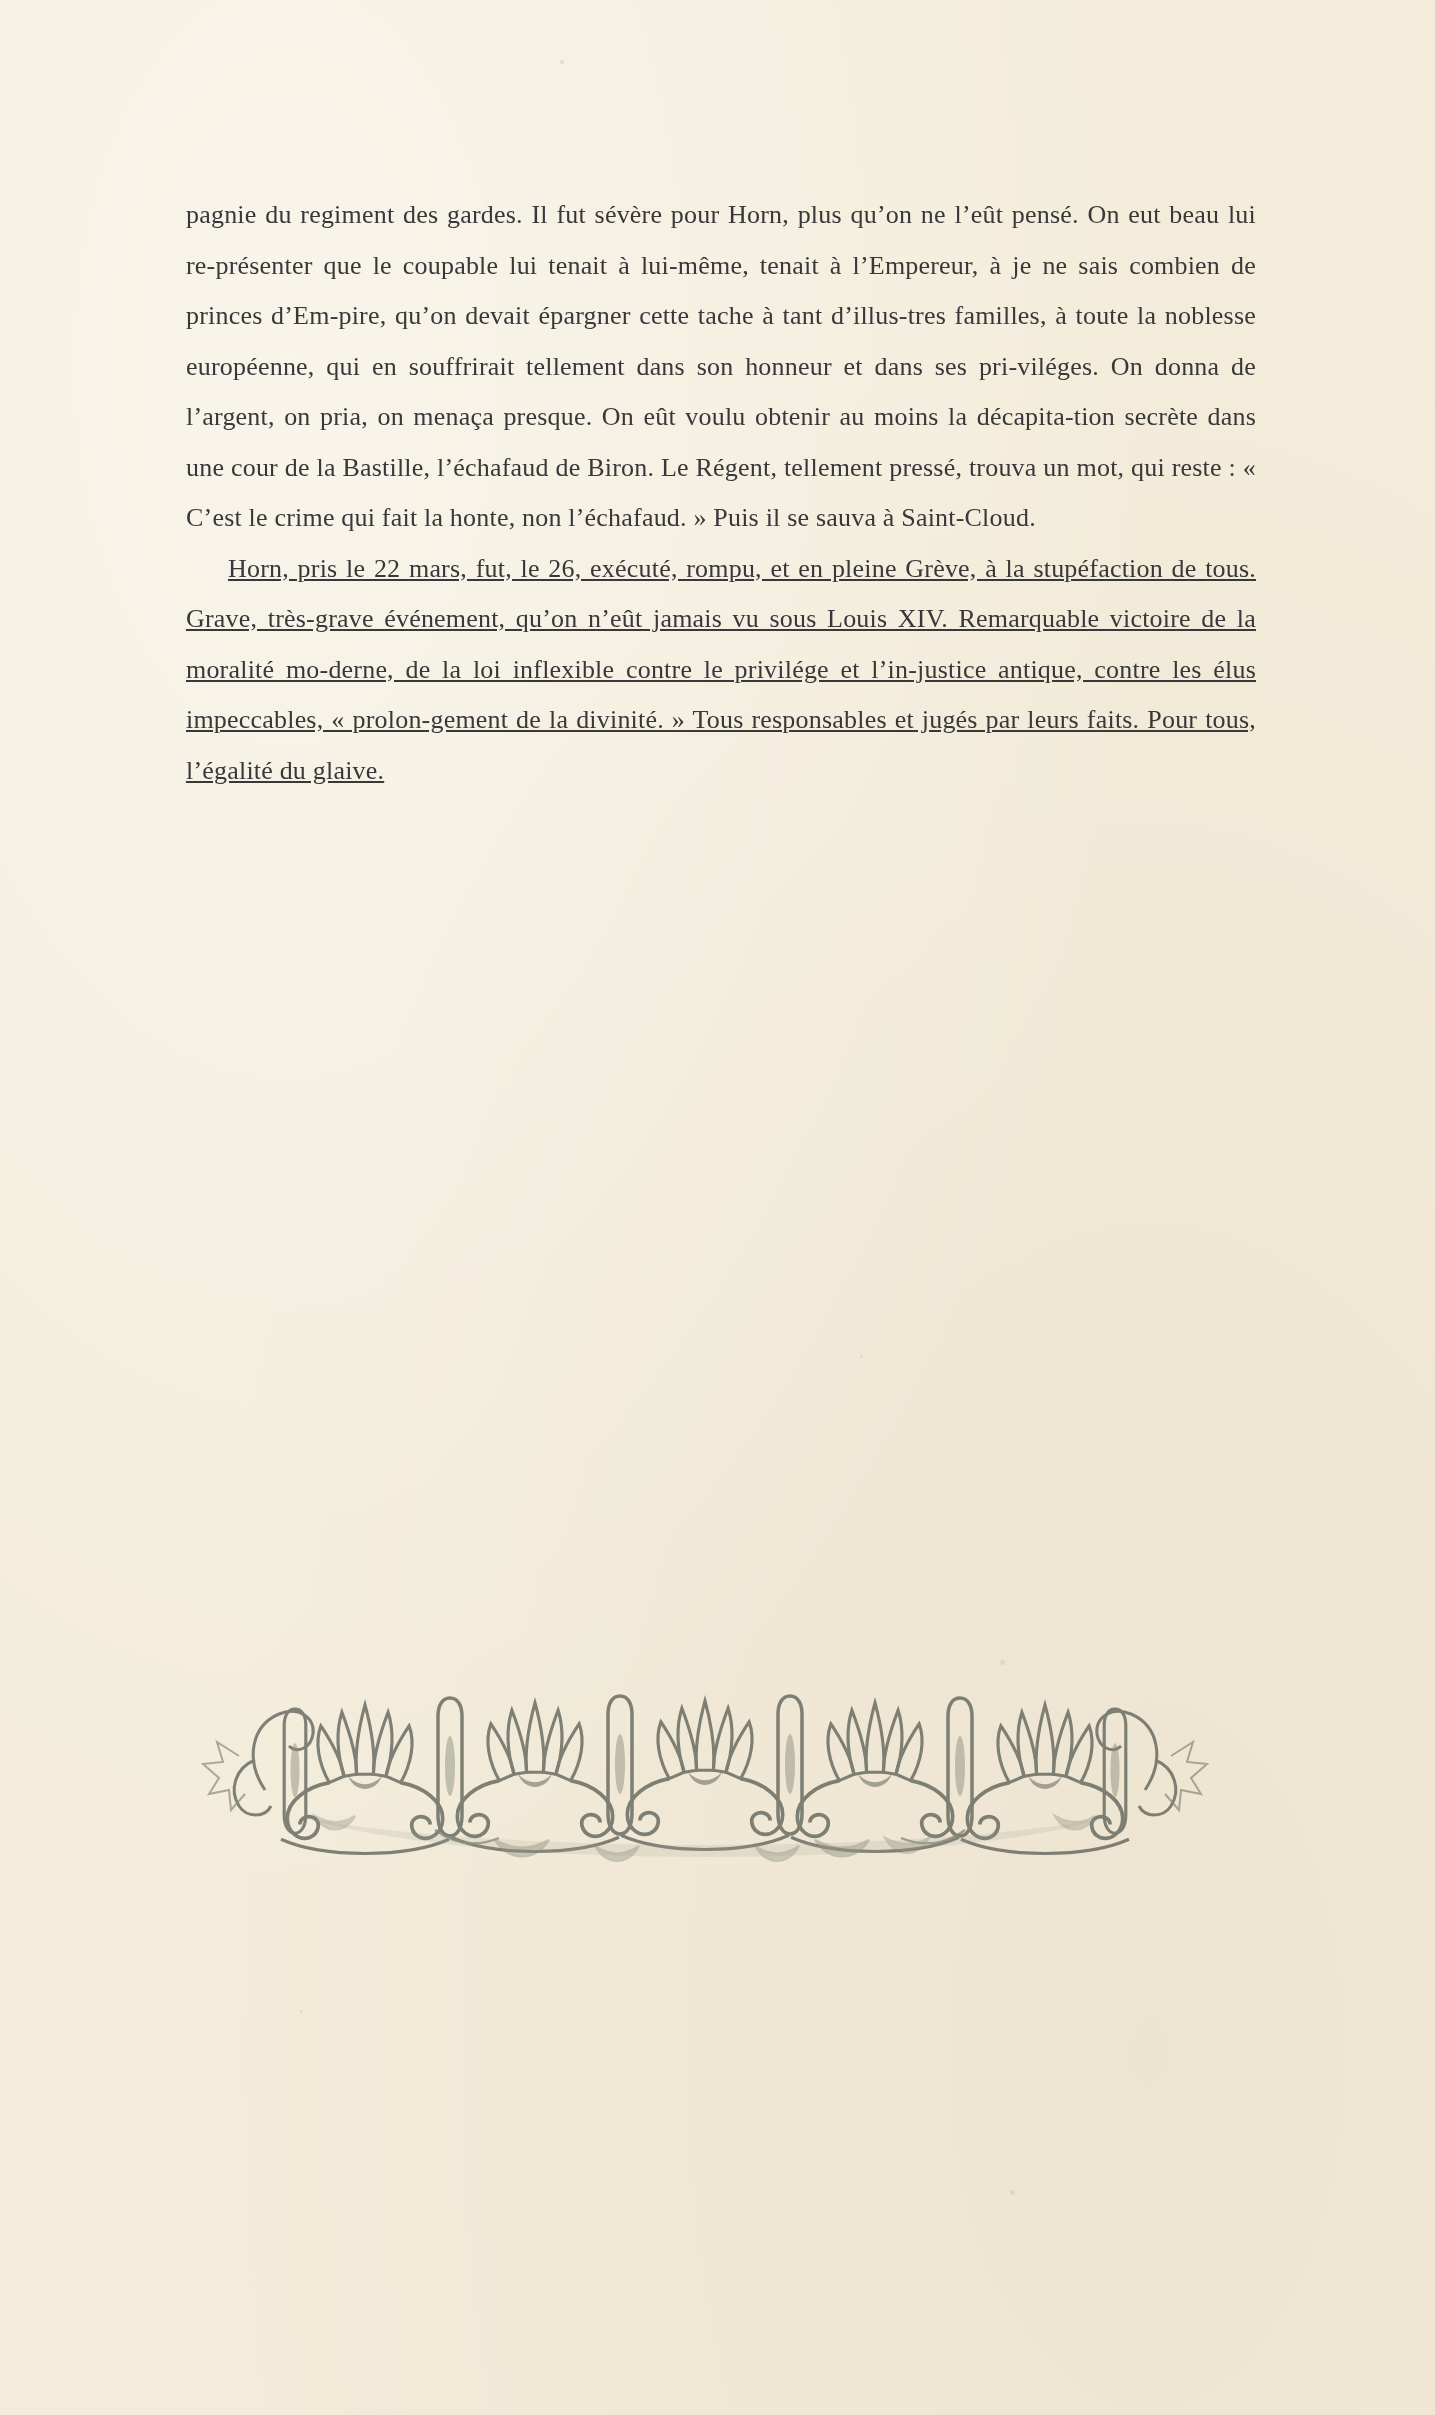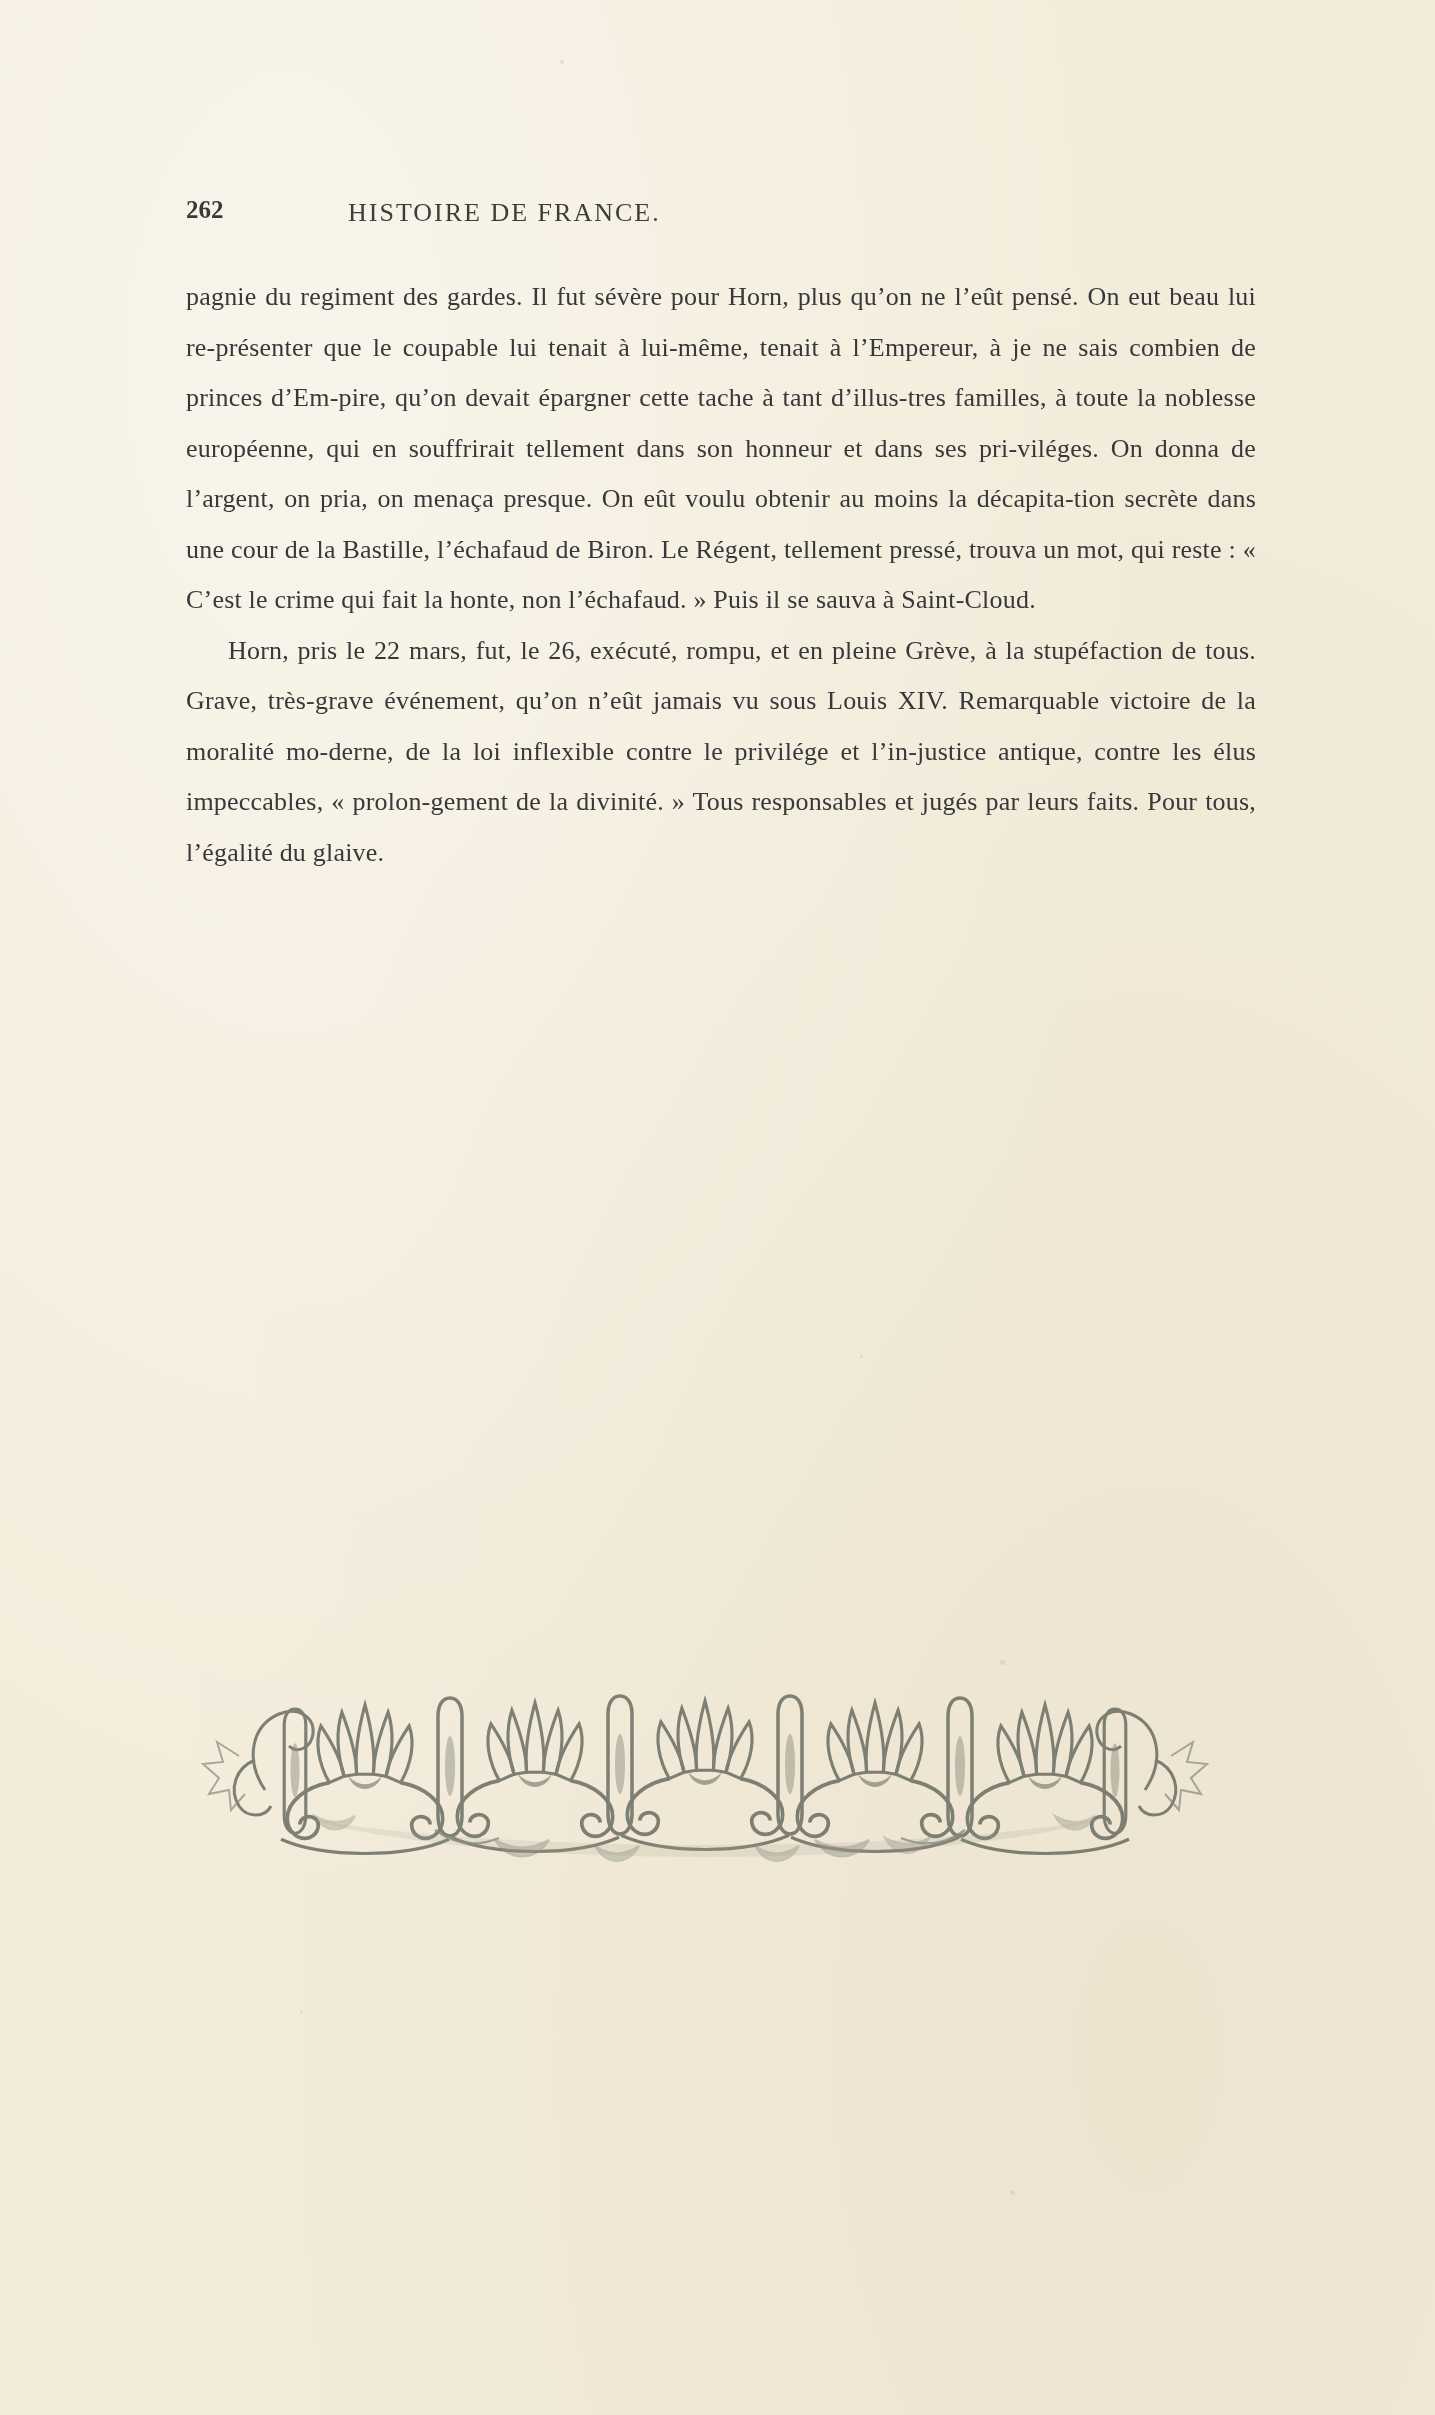--- a/index.html
+++ b/index.html
@@ -67,20 +67,21 @@
     color: #38383a;
     text-align: justify;
     letter-spacing: 0.2px;
     -webkit-font-smoothing: antialiased;
   }
   p.body + p.body {
     margin-top: 0px;
   }
   p.indent {
     text-indent: 42px;
+    text-decoration: underline;
   }
   .ornament {
     position: absolute;
     left: 195px;
     top: 1640px;
     width: 1020px;
     height: 260px;
   }
   .ornament svg {
     display: block;
@@ -95,24 +96,20 @@
 <div class="page">
 
   <div class="speckle" style="left:560px; top:60px; width:4px; height:4px;"></div>
   <div class="speckle" style="left:1000px; top:1660px; width:5px; height:5px;"></div>
   <div class="speckle" style="left:1010px; top:2190px; width:5px; height:5px;"></div>
   <div class="speckle" style="left:300px; top:2010px; width:3px; height:3px;"></div>
   <div class="speckle" style="left:860px; top:1355px; width:3px; height:3px;"></div>
 
   <div class="content">
 
-    <div class="header-row">
-      <div class="folio">262</div>
-      <div class="running-head">HISTOIRE DE FRANCE.</div>
-    </div>
 
     <p class="body">pagnie du regiment des gardes. Il fut sévère pour Horn, plus qu’on ne l’eût pensé. On eut beau lui re-présenter que le coupable lui tenait à lui-même, tenait à l’Empereur, à je ne sais combien de princes d’Em-pire, qu’on devait épargner cette tache à tant d’illus-tres familles, à toute la noblesse européenne, qui en souffrirait tellement dans son honneur et dans ses pri-viléges. On donna de l’argent, on pria, on menaça presque. On eût voulu obtenir au moins la décapita-tion secrète dans une cour de la Bastille, l’échafaud de Biron. Le Régent, tellement pressé, trouva un mot, qui reste : « C’est le crime qui fait la honte, non l’échafaud. » Puis il se sauva à Saint-Cloud.</p>
     <p class="body indent">Horn, pris le 22 mars, fut, le 26, exécuté, rompu, et en pleine Grève, à la stupéfaction de tous. Grave, très-grave événement, qu’on n’eût jamais vu sous Louis XIV. Remarquable victoire de la moralité mo-derne, de la loi inflexible contre le privilége et l’in-justice antique, contre les élus impeccables, « prolon-gement de la divinité. » Tous responsables et jugés par leurs faits. Pour tous, l’égalité du glaive.</p>
 
   </div>
 
   <div class="ornament">
     <svg viewBox="0 0 1020 260" xmlns="http://www.w3.org/2000/svg">
       <defs>
         <g id="palmette">

